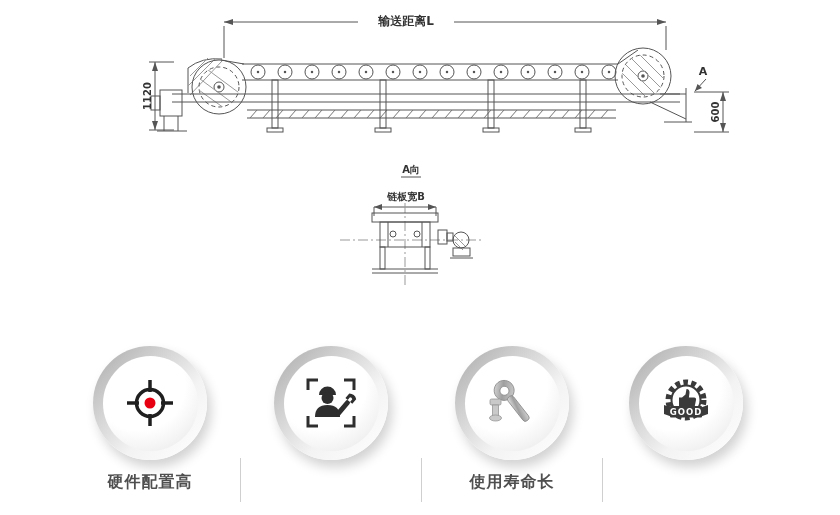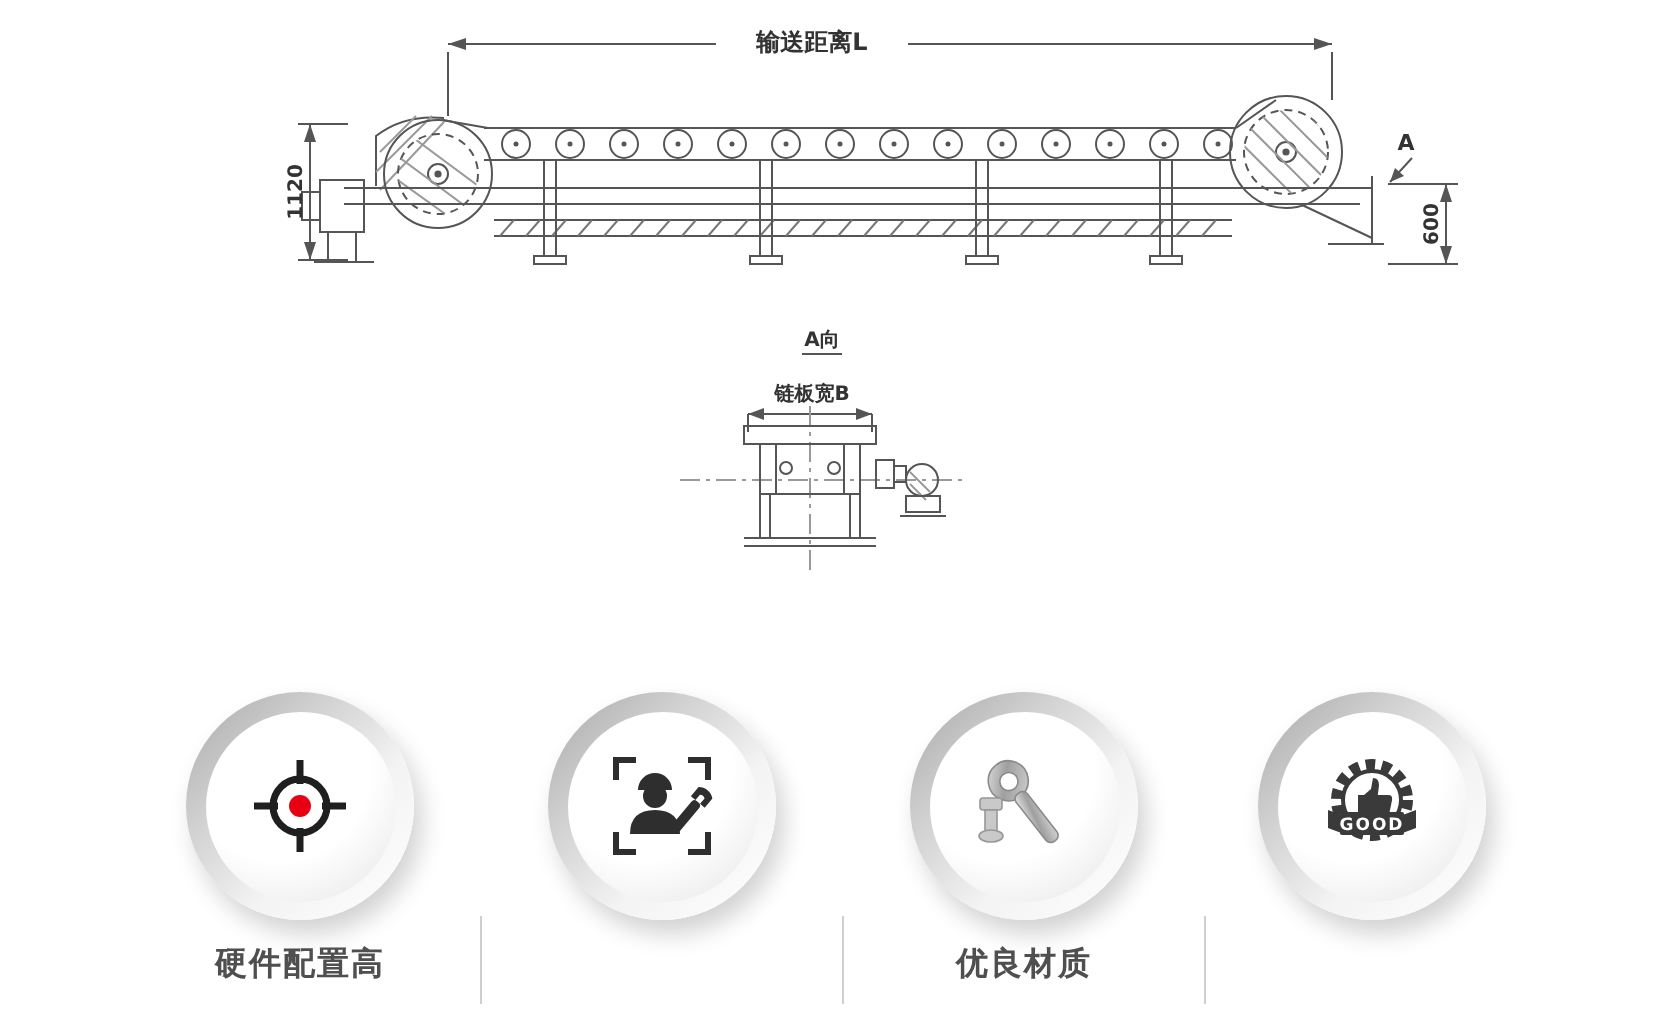--- a/index.html
+++ b/index.html
@@ -239,21 +239,21 @@
             <rect x="26.5" y="20" width="7" height="30" rx="3" fill="url(#metalGrad)" stroke="#8a8a8a" stroke-width="0.8"></rect>
           </g>
           <g fill="#c9c9c9" stroke="#979797" stroke-width="0.8">
             <rect x="6" y="24" width="11" height="6" rx="1.5"></rect>
             <rect x="8.5" y="30" width="6" height="11"></rect>
             <ellipse cx="11.5" cy="43" rx="6" ry="3"></ellipse>
           </g>
         </svg>
       </div>
     </div>
-    <div class="feature-label">优良材质</div>
+    <div class="feature-label">使用寿命长</div>
   </div>
 
   <div class="feature" style="left:601px">
     <div class="circle-outer">
       <div class="circle-inner">
         <svg width="60" height="56" viewBox="0 0 60 56">
           <circle cx="30" cy="25" r="17" fill="none" stroke="#3a3a3a" stroke-width="7" stroke-dasharray="4.5 3.2"></circle>
           <circle cx="30" cy="25" r="14.5" fill="#ffffff" stroke="#3a3a3a" stroke-width="2"></circle>
           <path d="M23 31 v-8.5 h3 l3.5 -3 1 -5.5 q3.2 0.2 3 3.8 l-0.6 4.7 h5.2 q2.4 0 1.9 2.6 l-1.2 5.9 q-0.4 2 -2.8 2 z" fill="#3a3a3a"></path>
           <path d="M8 30 l7 2.6 v9 l-7 -2.6 z" fill="#3a3a3a"></path>

